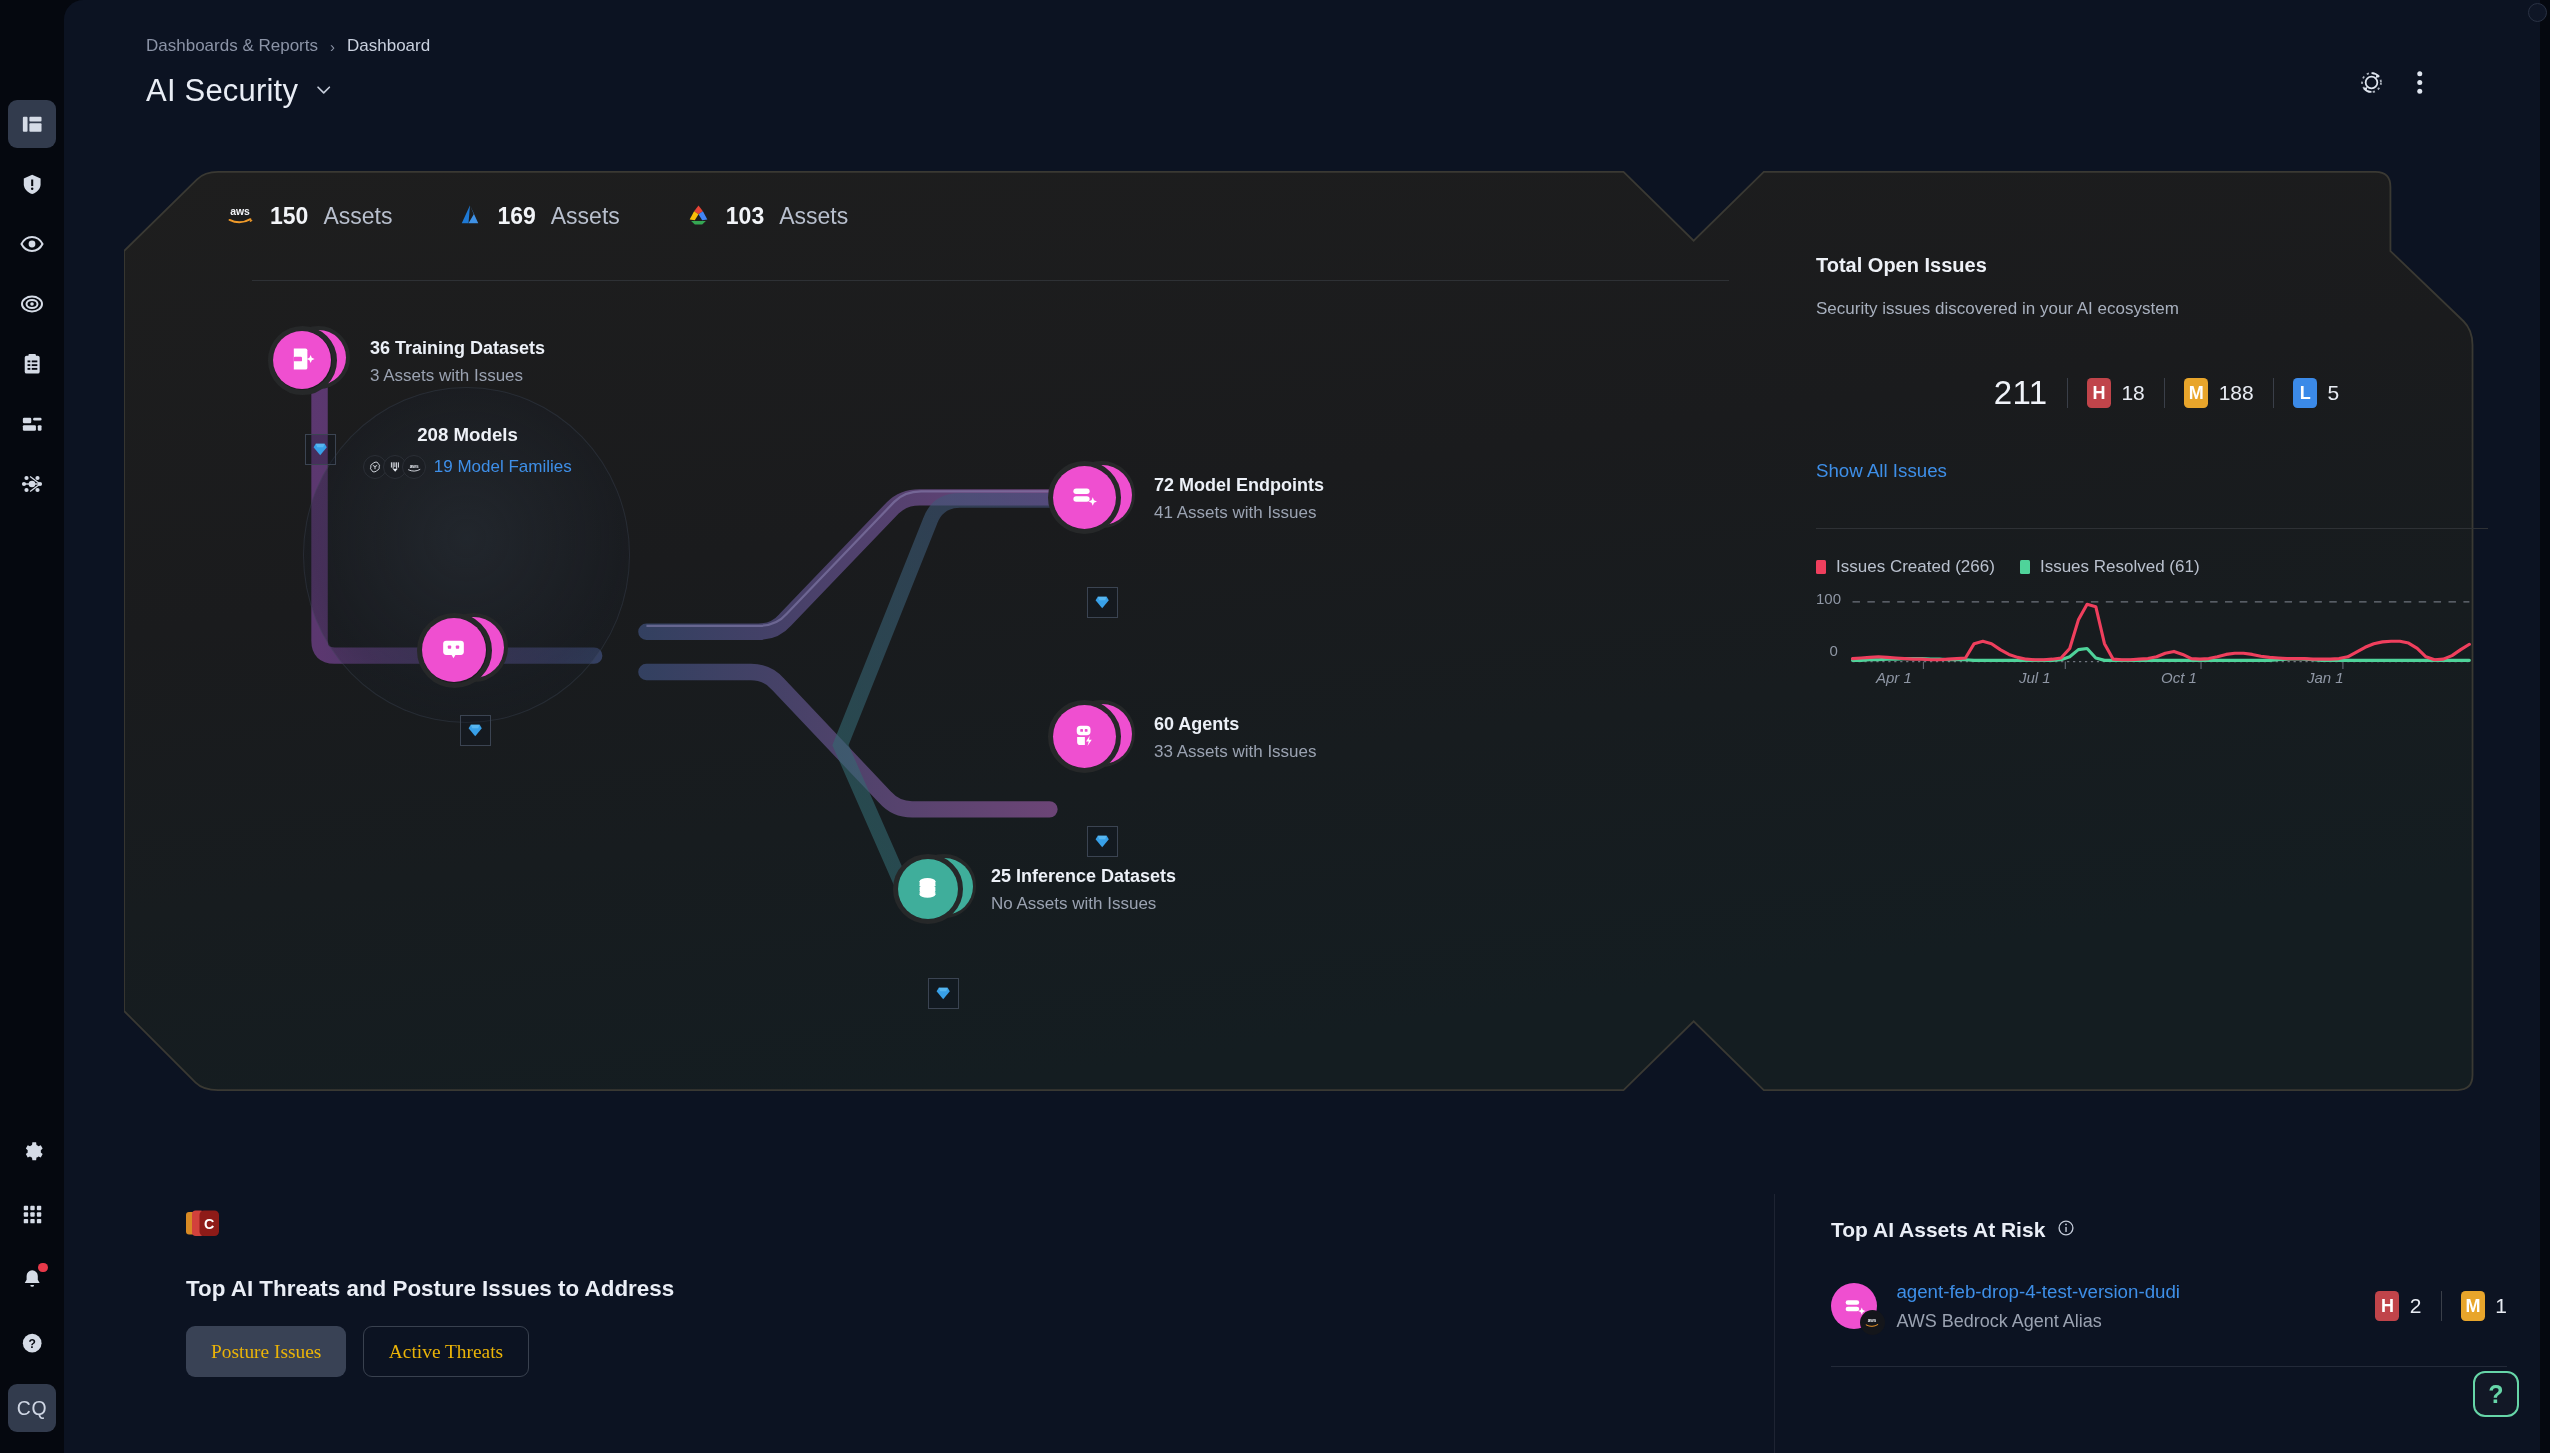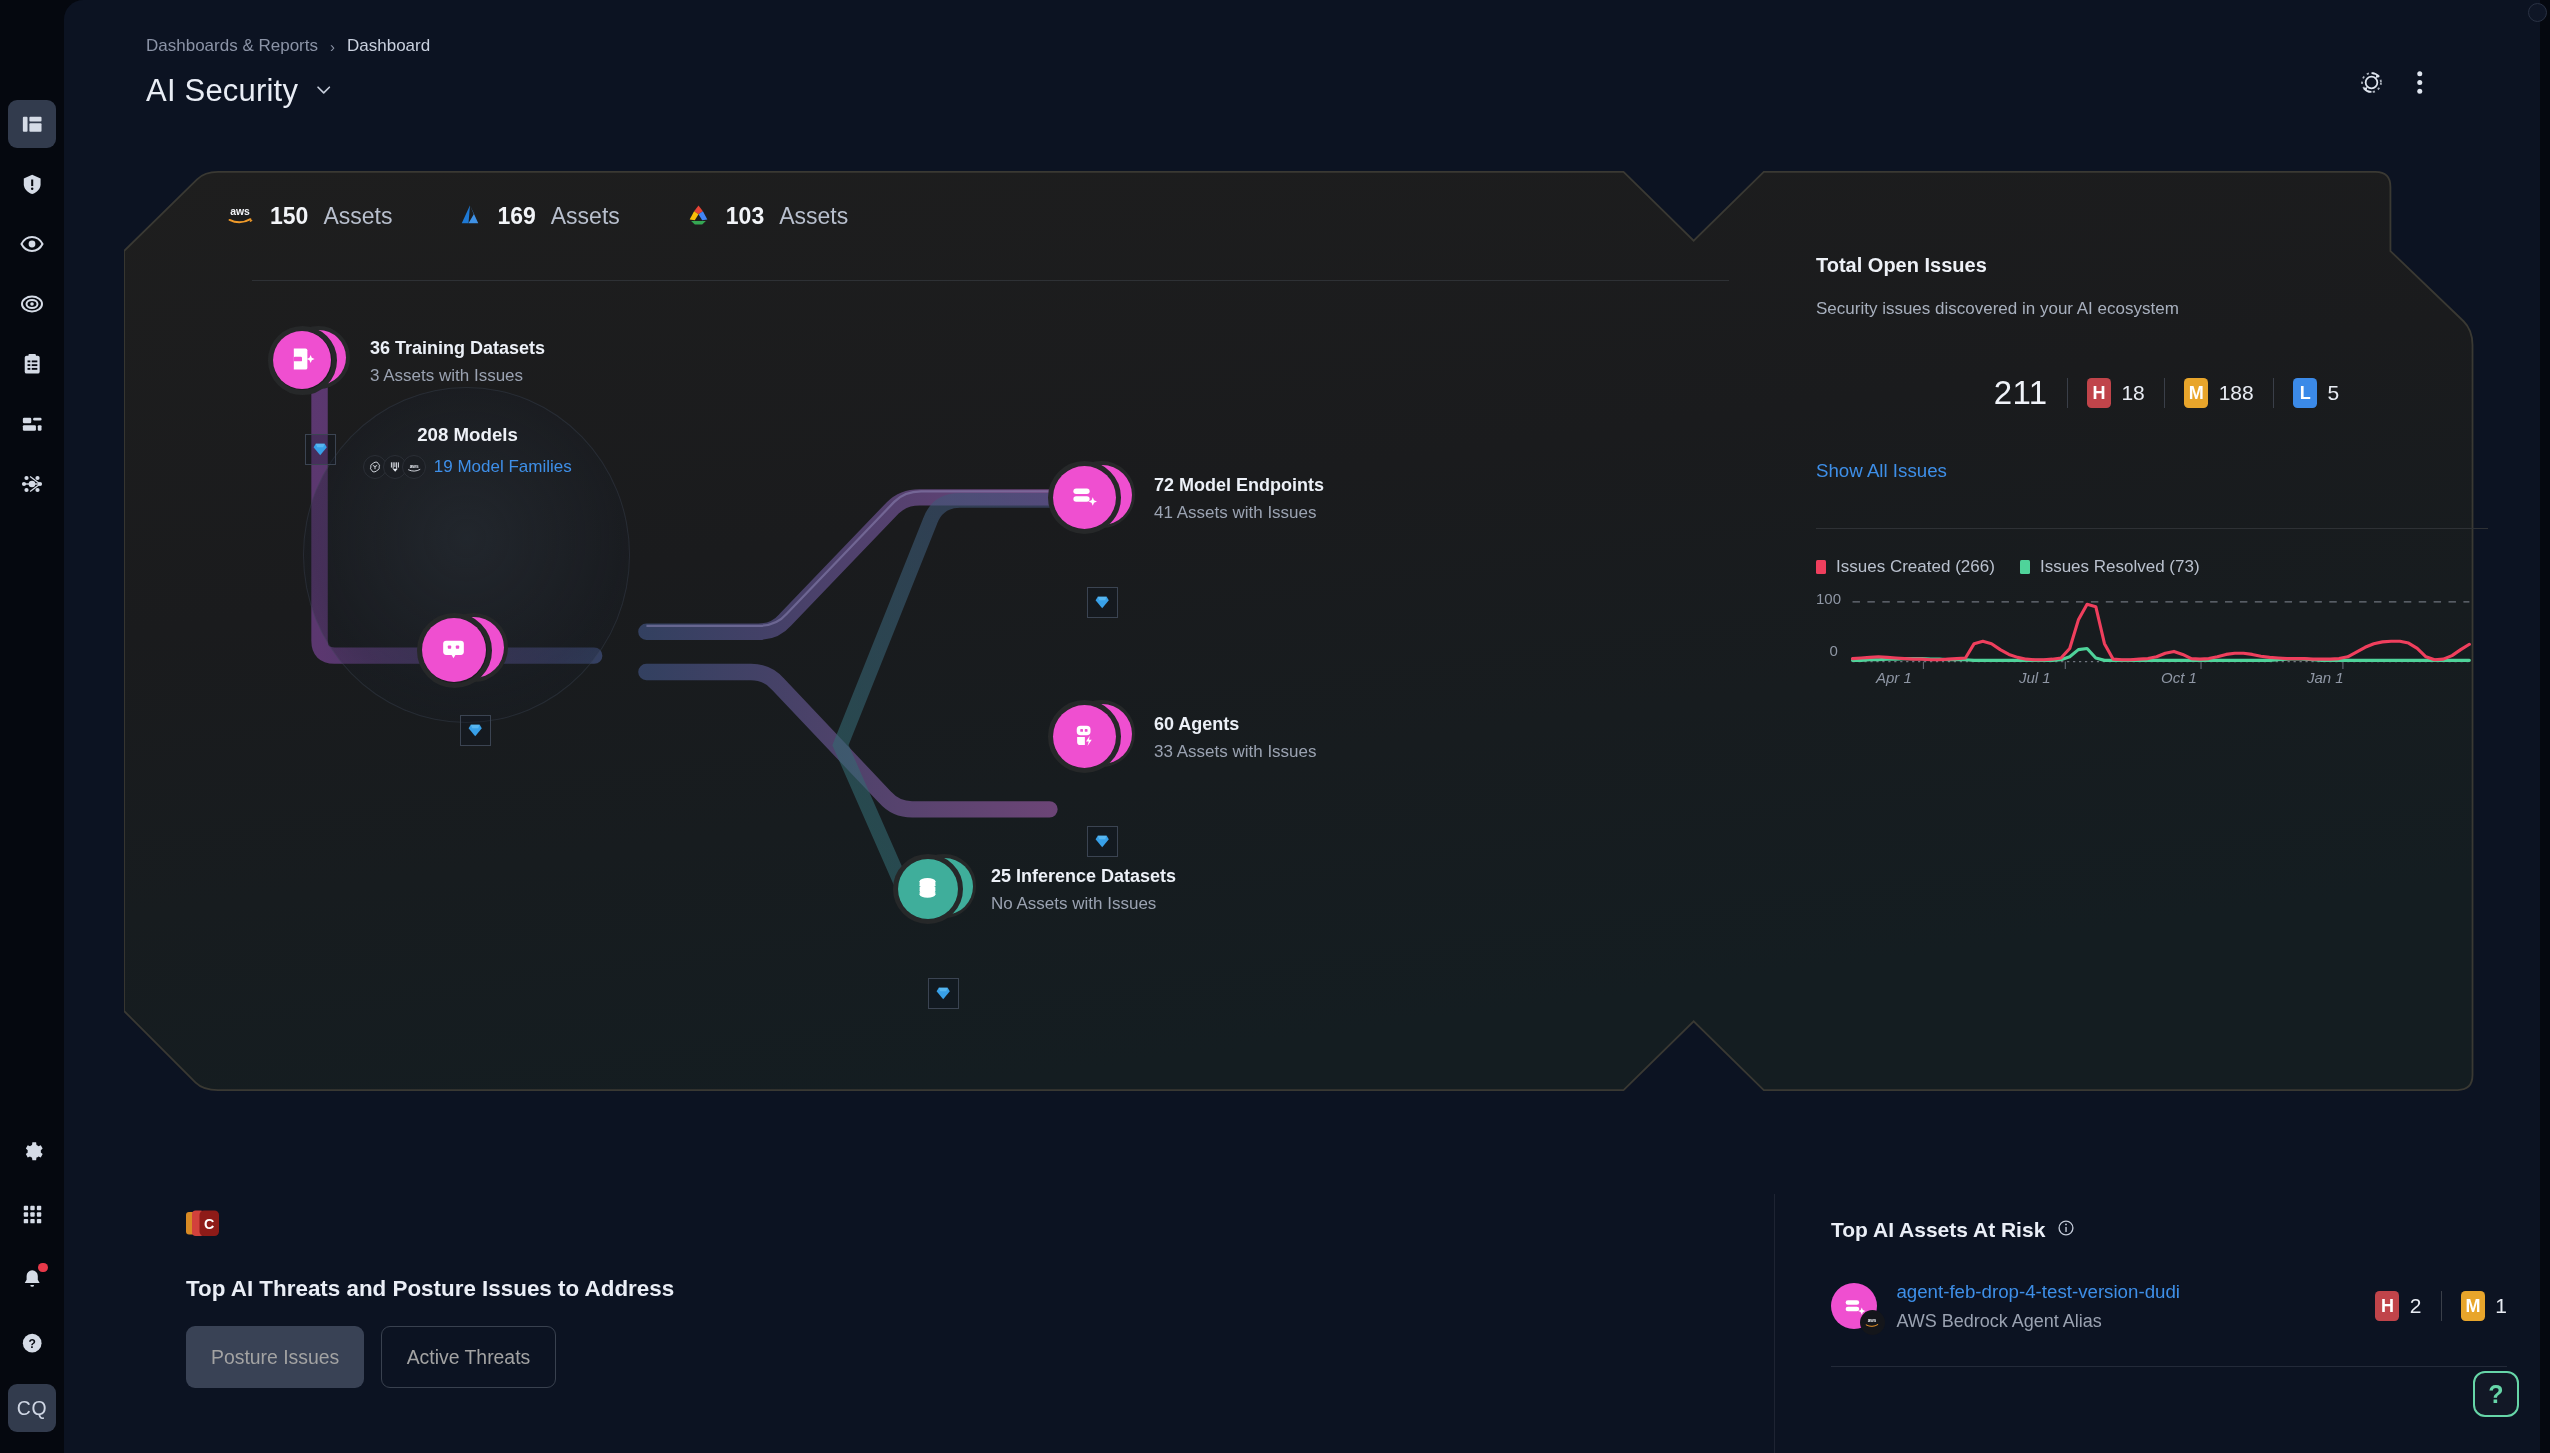--- a/index.html
+++ b/index.html
@@ -148,22 +148,22 @@
   #chartwrap { position: relative; margin-top: 19.4px; width: 672px; height: 149px; }
   .yl { position:absolute; font-size:15px; color:#8f97a5; }
   .xl { position:absolute; font-size:15px; color:#8f97a5; font-style: italic; }
 
   
   #bl { position:absolute; left: 122px; top: 1209px; z-index:6; }
   #bl-icon { width:36px; height:30px; position:relative; }
   #bl-title { margin-top: 37px; font-size: 22.4px; color:#eaeef6; font-weight:700; }
   #bl-tabs { display:flex; gap: 16.4px; margin-top: 24px; }
   .tabbtn {
-    height: 62px; padding: 0 25px; border-radius: 9px; display:flex; align-items:center;
-    font-size: 19.4px; color:#a3a3a3;
+    height: 51px; padding: 0 25px; border-radius: 9px; display:flex; align-items:center;
+    font-size: 19.4px; color:#eab308;font-family:Liberation Serif, serif;
   }
   .tabbtn.sel { background:#394255; }
   .tabbtn.out { border:0.7px solid #39414f; }
 
   #vdiv { position:absolute; left: 1710px; top: 1194px; width:0.7px; height: 260px; background:#1e2433; z-index:6;}
 
   
   #br { position:absolute; left: 1767px; top: 1218px; width: 731px; z-index:6; }
   #br-title { display:flex; align-items:center; gap: 12px; font-size:21px; color:#eaeef6; font-weight:700; }
   .asset-row { display:flex; align-items:center; margin-top: 39px; }
@@ -645,21 +645,21 @@
     <div id="showall">Show All Issues</div>
     <div id="rp-divider"></div>
 
     <div id="risk-legend">
       <span class="lg">
         <span class="lg-sw" style="background:#ef3f5d"></span>
         <span>Issues Created (266)</span>
       </span>
       <span class="lg">
         <span class="lg-sw" style="background:#4fd39a"></span>
-        <span>Issues Resolved (73)</span>
+        <span>Issues Resolved (61)</span>
       </span>
     </div>
 
     <div id="chartwrap">
       <span class="yl" style="left:0px; top:-6px;">100</span>
       <span class="yl" style="left:13.4px; top:46px;">0</span>
       <svg id="chartsvg" width="672" height="149" viewBox="0 0 900 200" style="position:absolute;left:0;top:0;">
           <line x1="48" y1="8" x2="876" y2="8" stroke="#6e737d" stroke-width="1.6" stroke-dasharray="10 10"></line>
           <line x1="48" y1="88" x2="876" y2="88" stroke="#6e737d" stroke-width="1.6" stroke-dasharray="3 5"></line>
           <line x1="143.22" y1="88" x2="143.22" y2="98" stroke="#5d636e" stroke-width="1.6"></line>

